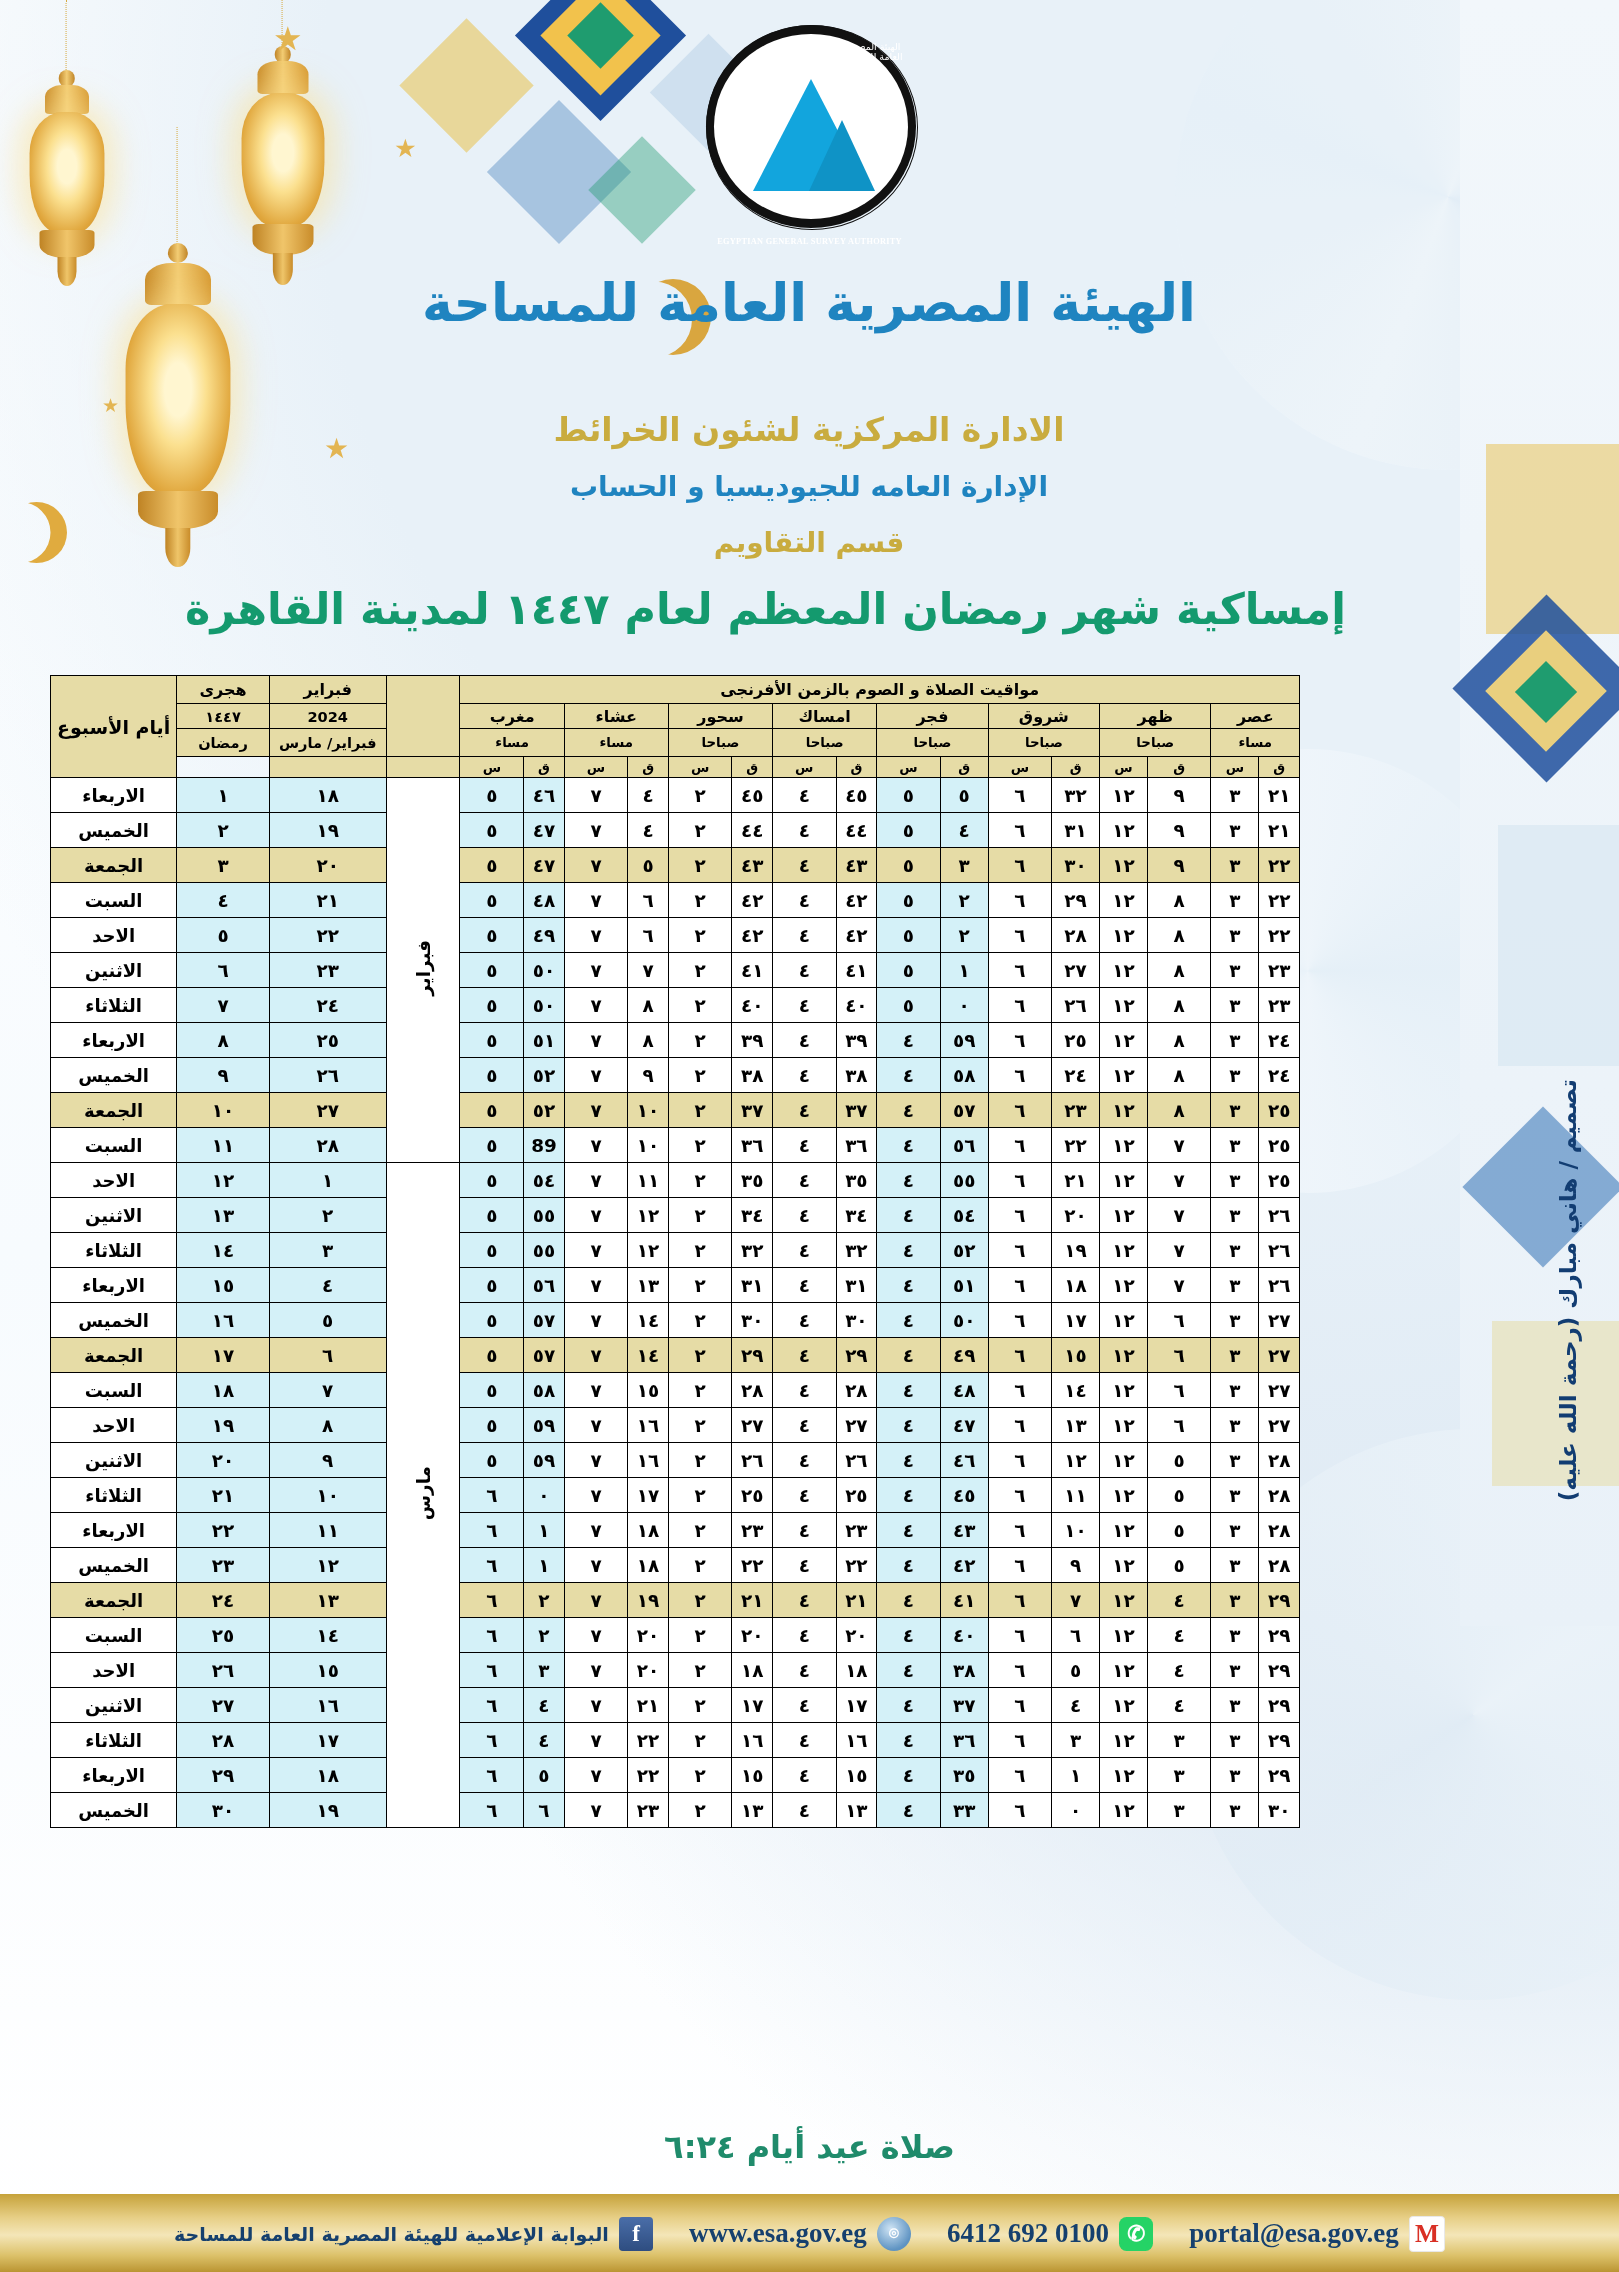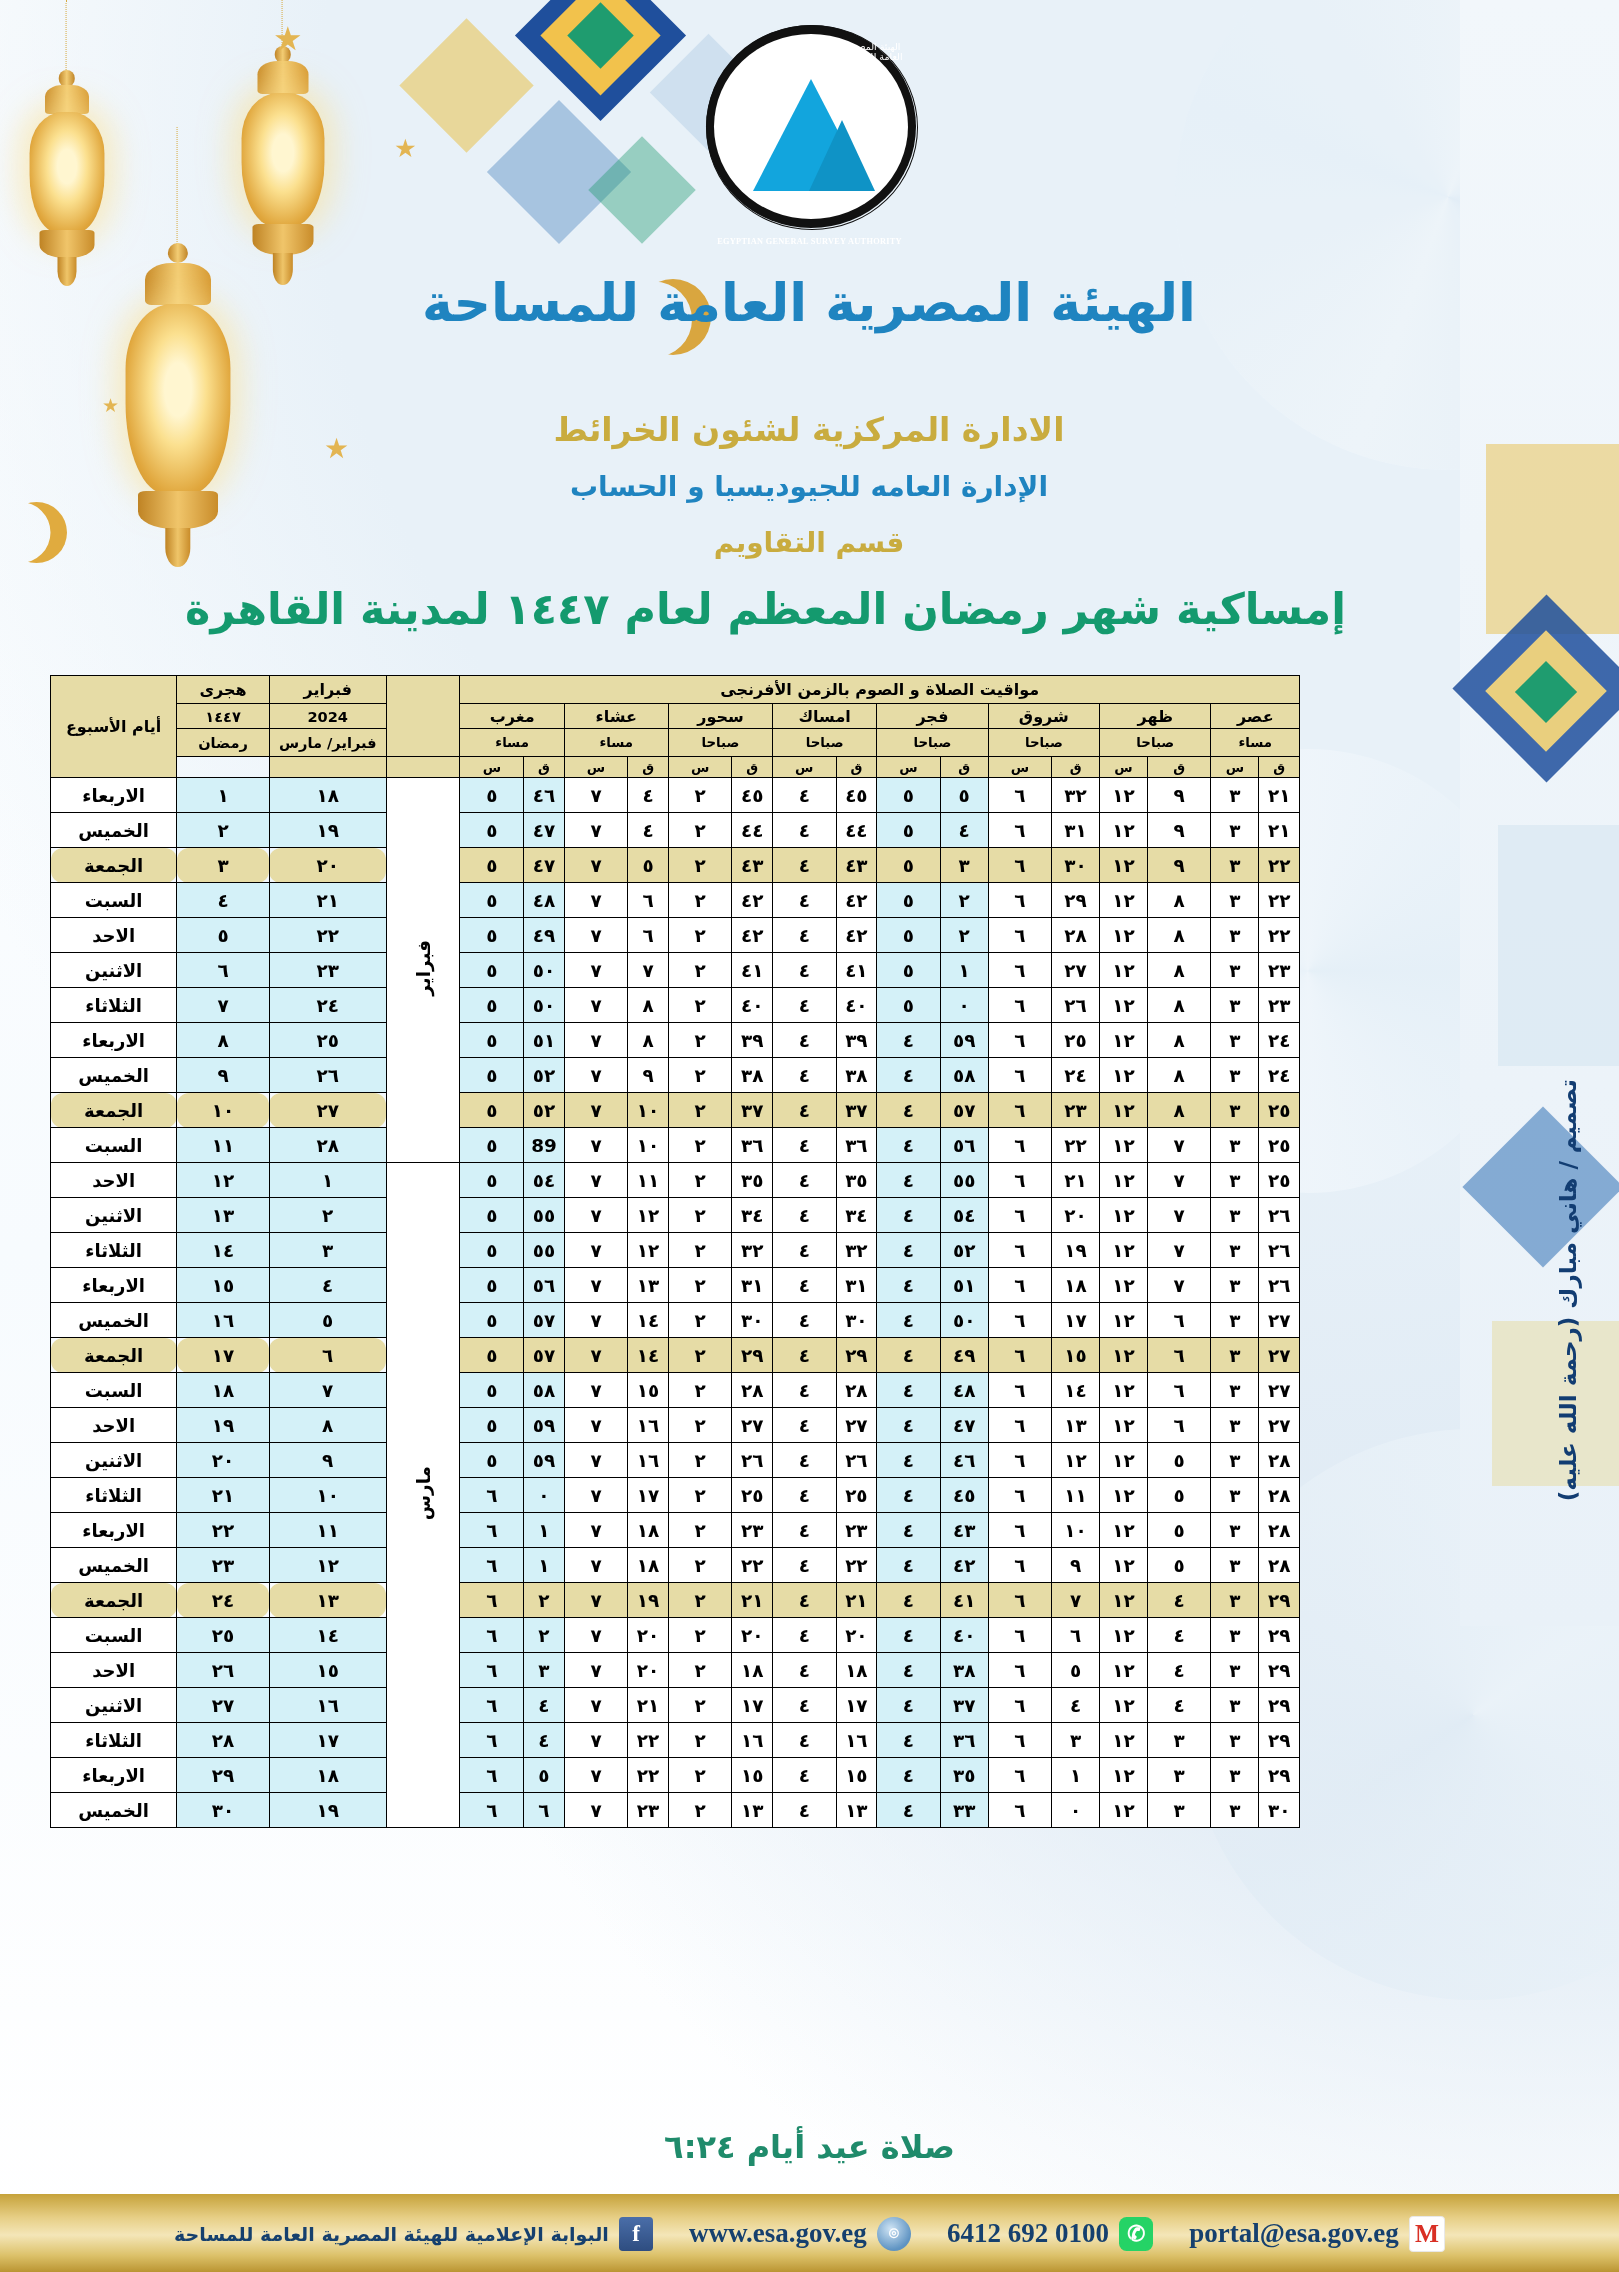--- a/index.html
+++ b/index.html
@@ -101,30 +101,30 @@
   table.imsak{border-collapse:collapse;width:1250px;table-layout:fixed;
     font-family:"DejaVu Sans",sans-serif;}
   table.imsak td,table.imsak th{
     border:1.3px solid #000;text-align:center;vertical-align:middle;
     font-weight:bold;color:#000;padding:0;}
   .hdr{background:#e6dca6;}
   .hdr-top{font-size:16px;height:27px;}
   .hdr-grp{font-size:16px;height:24px;}
   .hdr-sub{font-size:13.3px;height:21.6px;}
   .hdr-sq{font-size:13.3px;height:20.3px;}
-  .hdr-week{font-size:16px;}
+  .hdr-week{font-size:19px;}
   .hdr-year{font-size:14.6px;height:21.6px;}
   .hdr-month{font-size:14.6px;height:27px;}
 
   tr.row td{height:34px;font-size:18.4px;}
   td.c-white{background:#ffffff;}
   td.c-blue{background:#d4f1f8;}
   tr.fri td{background:#e6dca6 !important;}
   td.daycol{font-size:16.5px;background:#d4f1f8;}
-  tr.fri td.daycol{background:#e6dca6 !important;border-radius:12px;}
+  tr.fri td.daycol{background:#e6dca6 !important;}
   td.monthcell{background:#ffffff;font-size:21.6px;}
   .vmonth{writing-mode:vertical-rl;text-orientation:mixed;transform:rotate(180deg);
     display:inline-block;letter-spacing:2.5px;}
 
   
   .credit{position:absolute;right:38px;top:1079px;
     writing-mode:vertical-rl;text-orientation:mixed;transform:rotate(180deg);
     font-family:"DejaVu Sans",sans-serif;font-weight:bold;font-size:23px;color:#123d72;
     white-space:nowrap;z-index:8;}
 

